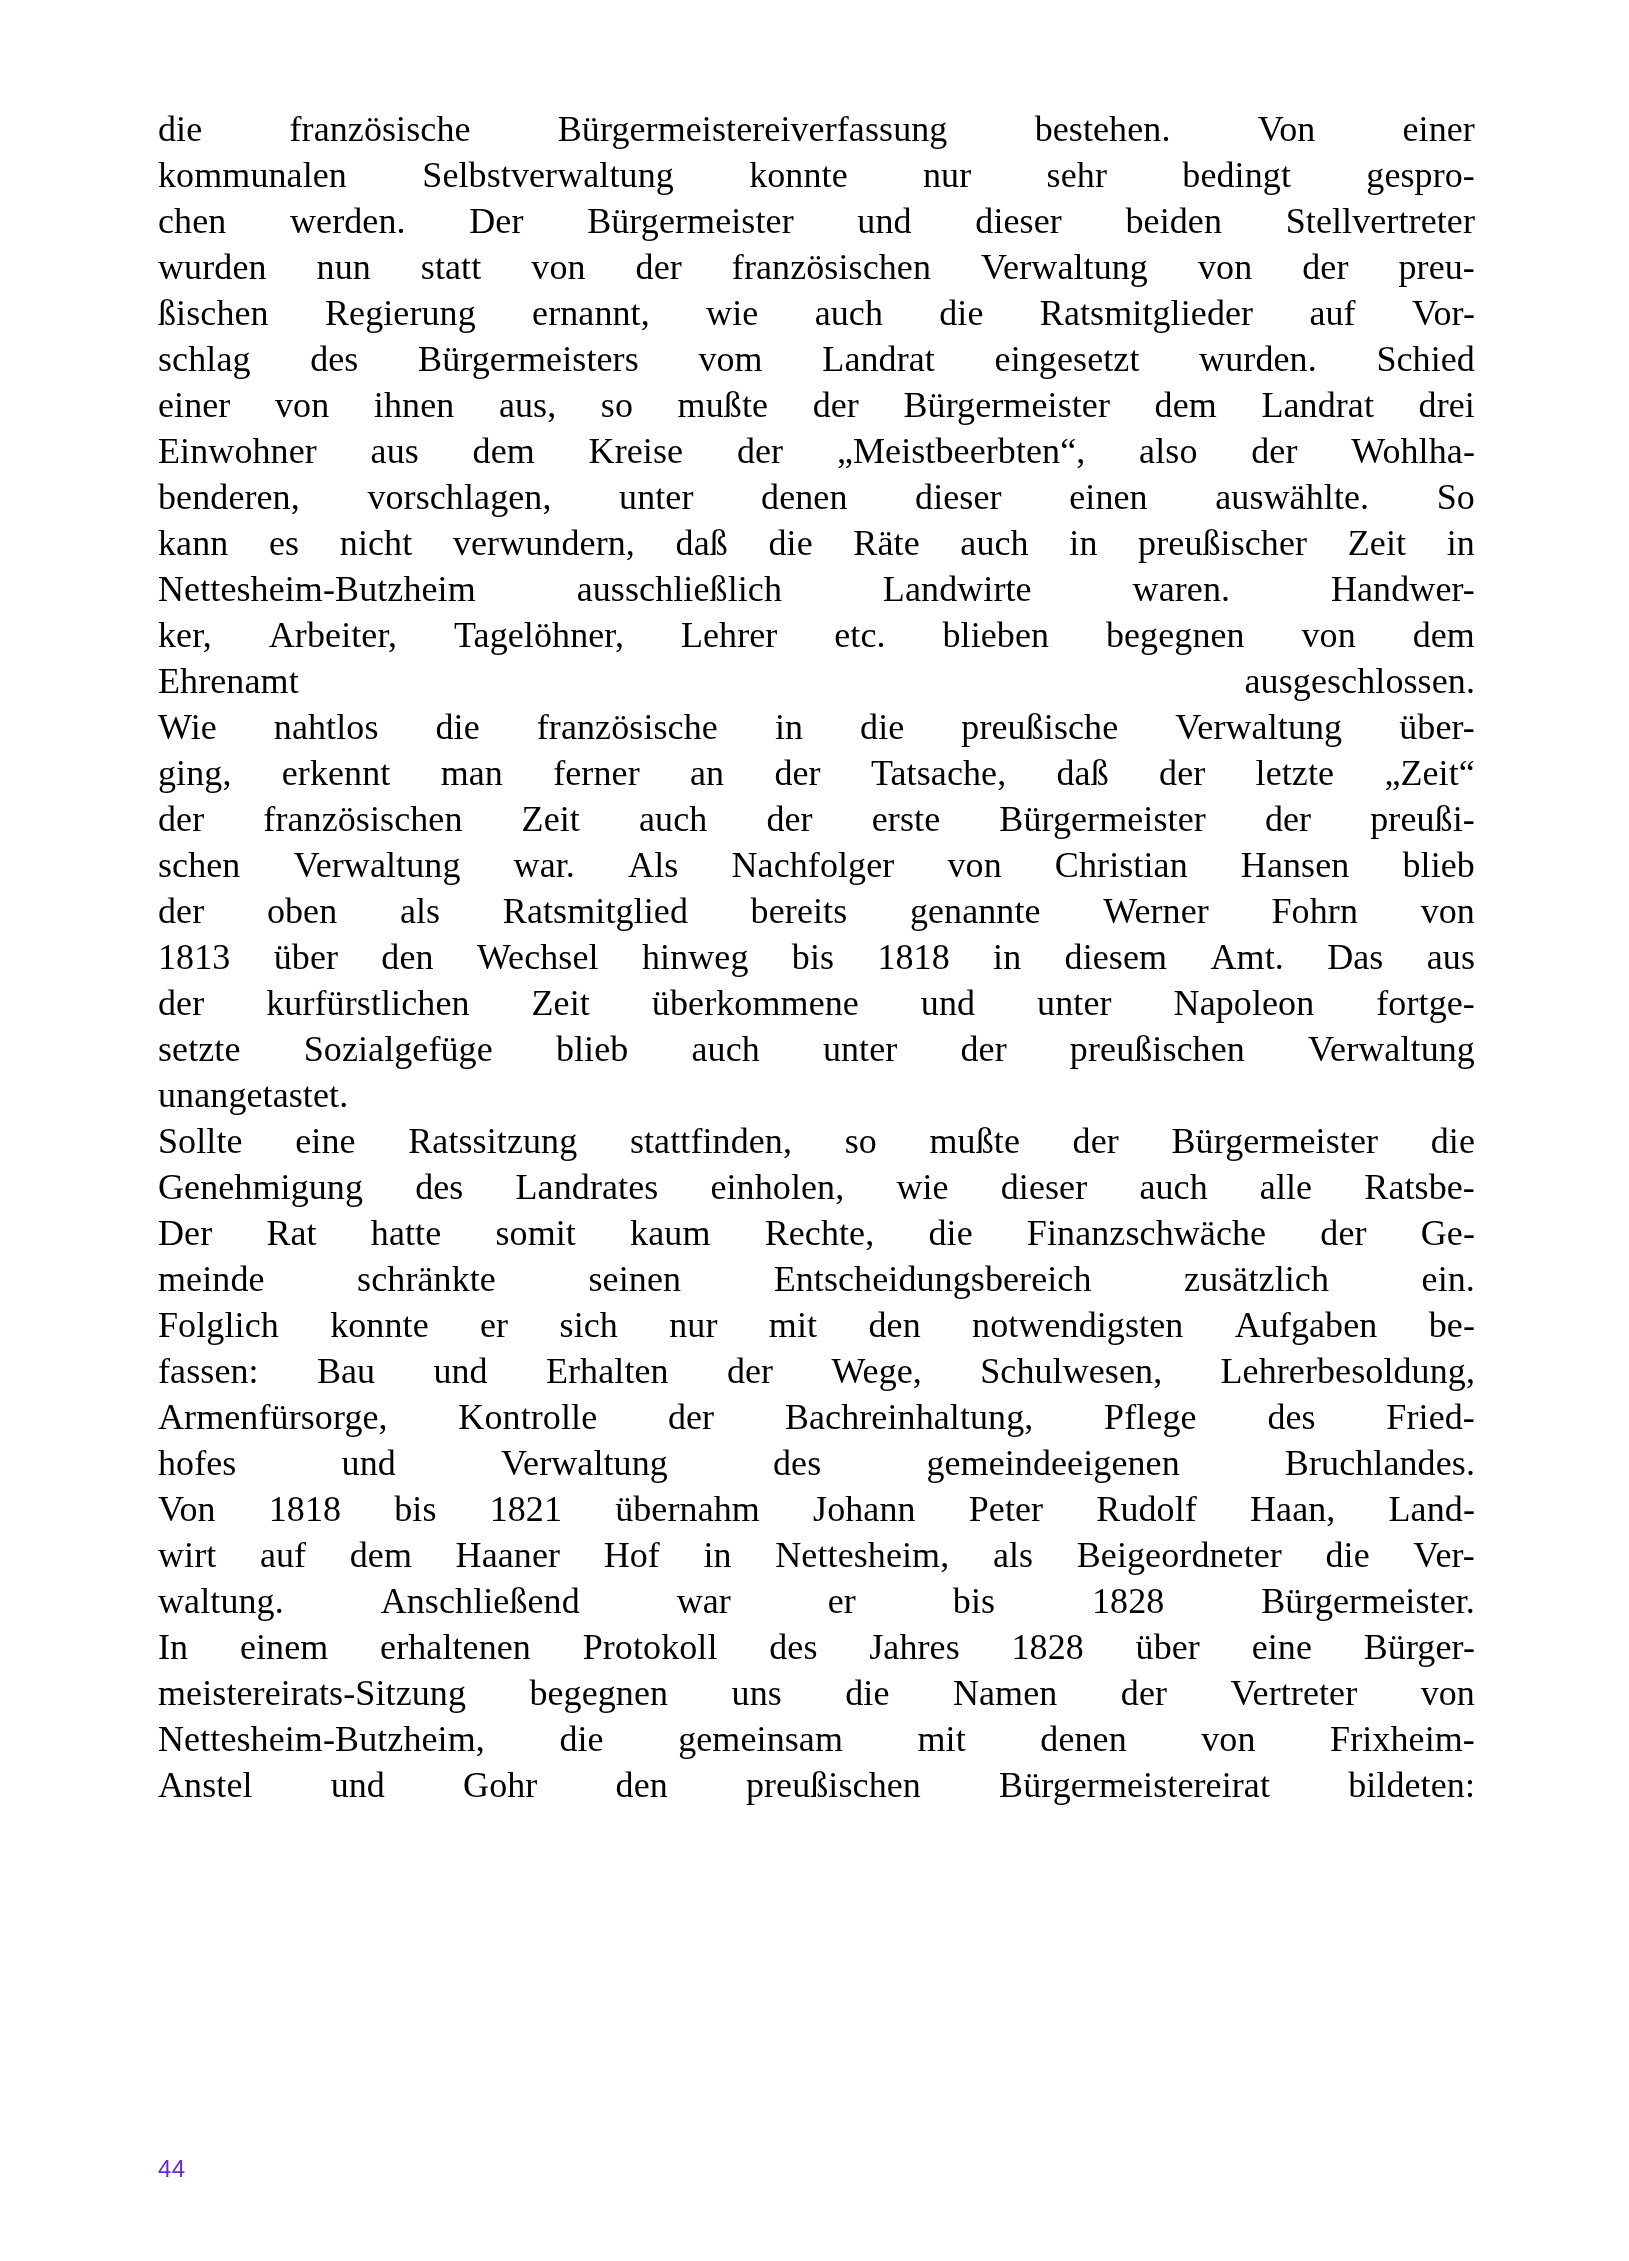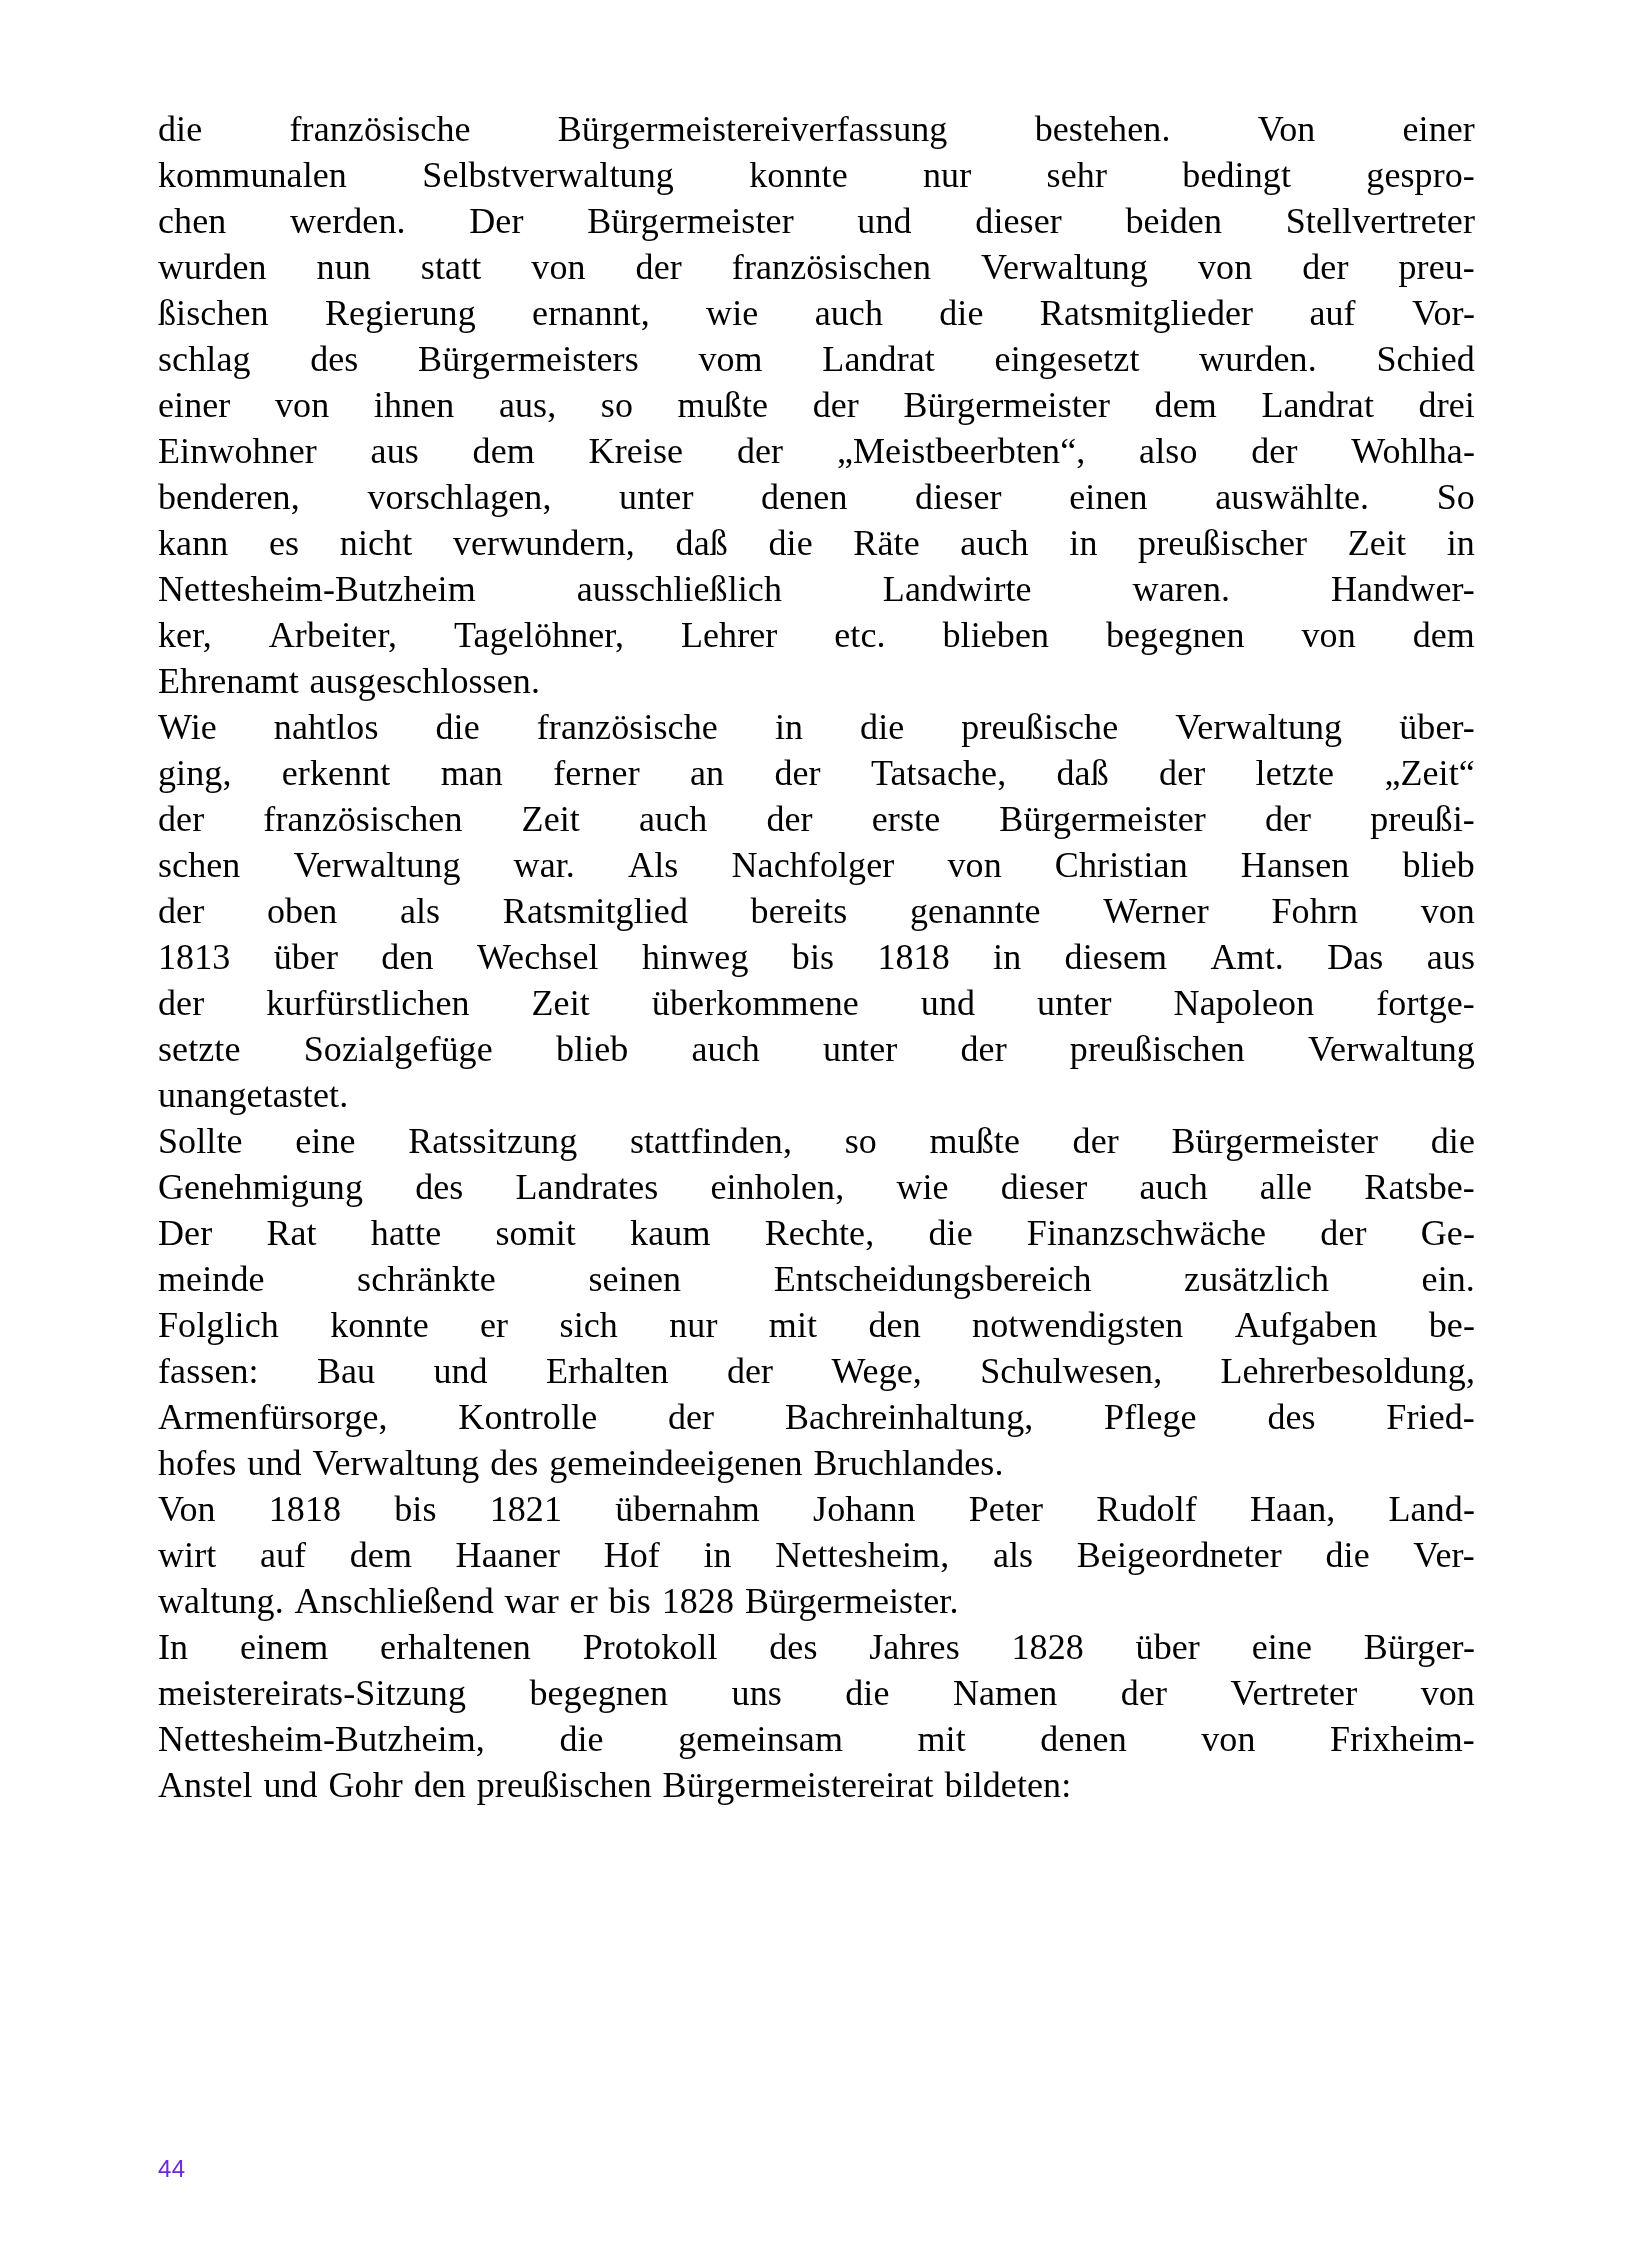--- a/index.html
+++ b/index.html
@@ -60,21 +60,21 @@
   .line.last {
     text-align-last: left;
   }
   
   .line {
     display: flex;
     justify-content: space-between;
     align-items: baseline;
   }
   .line.last {
-    justify-content: flex-start;
+    justify-content: space-between;
   }
   .line.last .w + .w { margin-left: 0.30em; }
 
   .w {
     display: inline-block;
     white-space: pre;
   }
 
   
   #folio {

